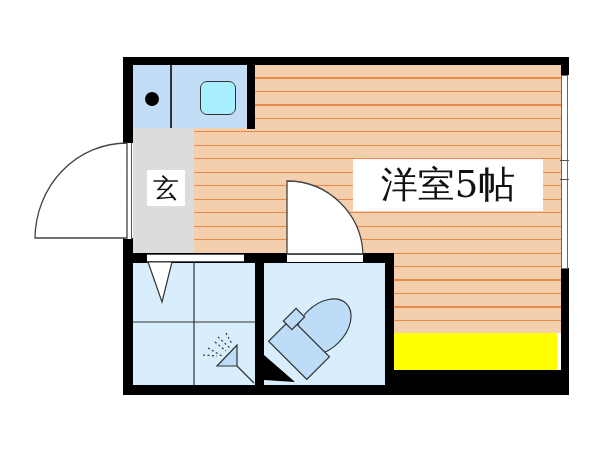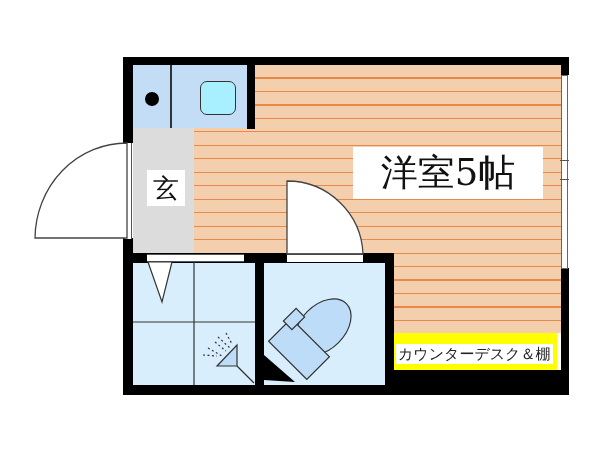--- a/index.html
+++ b/index.html
@@ -7,21 +7,21 @@
   .abs{position:absolute;}
   .wall{background:#000;}
   .room-main{
     background-color:#f3cfae;
     background-image:repeating-linear-gradient(to bottom, transparent 0px, transparent 12px, #e8894a 12px, #e8894a 13.5px);
   }
   .kitchen{background:#c4ddf7;}
   .genkan{background:#dcdcdc;}
   .wet{background:#d8eefc;}
   .label{background:#fff;color:#111;display:flex;align-items:center;justify-content:center;}
-  .room-label{font-size:37px;letter-spacing:0px;padding:0 4px;}
+  .room-label{font-size:37px;letter-spacing:0px;padding:0 4px;margin-top:12px;}
   .genkan-label{font-size:26px;}
   .counter{background:#ffff00;}
   .counter-text{background:#fff;font-size:15px;font-family:"DejaVu Sans","Liberation Sans",sans-serif;color:#222;white-space:nowrap;padding-left:2px;justify-content:flex-start;}
   svg{position:absolute;left:0;top:0;}
 </style>
 </head>
 <body>
 
 <div class="abs" style="left:0;top:0;width:600px;height:450px;">
 
@@ -34,21 +34,20 @@
   <div class="abs wall" style="left:247px;top:65px;width:8px;height:64px;"></div>
 
   <div class="abs genkan" style="left:133px;top:128px;width:61px;height:128px;"></div>
   <div class="abs label genkan-label" style="left:147px;top:170px;width:38px;height:36px;">玄</div>
 
   <div class="abs wet" style="left:133px;top:262px;width:122px;height:123px;"></div>
 
   <div class="abs wet" style="left:264px;top:262px;width:122px;height:123px;"></div>
 
   <div class="abs counter" style="left:393px;top:333px;width:164px;height:38px;"></div>
-  <div class="abs label counter-text" style="left:396px;top:344px;width:155px;height:20px;">カウンターデスク＆棚</div>
 
   <div class="abs wall" style="left:123px;top:57px;width:446px;height:8px;"></div>
   <div class="abs wall" style="left:123px;top:57px;width:10px;height:86px;"></div>
   <div class="abs wall" style="left:123px;top:238px;width:10px;height:157px;"></div>
   <div class="abs wall" style="left:561px;top:57px;width:8px;height:18px;"></div>
   <div class="abs wall" style="left:561px;top:268px;width:8px;height:127px;"></div>
   <div class="abs wall" style="left:123px;top:385px;width:446px;height:10px;"></div>
   <div class="abs wall" style="left:123px;top:253px;width:264px;height:10px;"></div>
   <div class="abs wall" style="left:255px;top:253px;width:9px;height:135px;"></div>
   <div class="abs wall" style="left:385px;top:253px;width:9px;height:135px;"></div>

